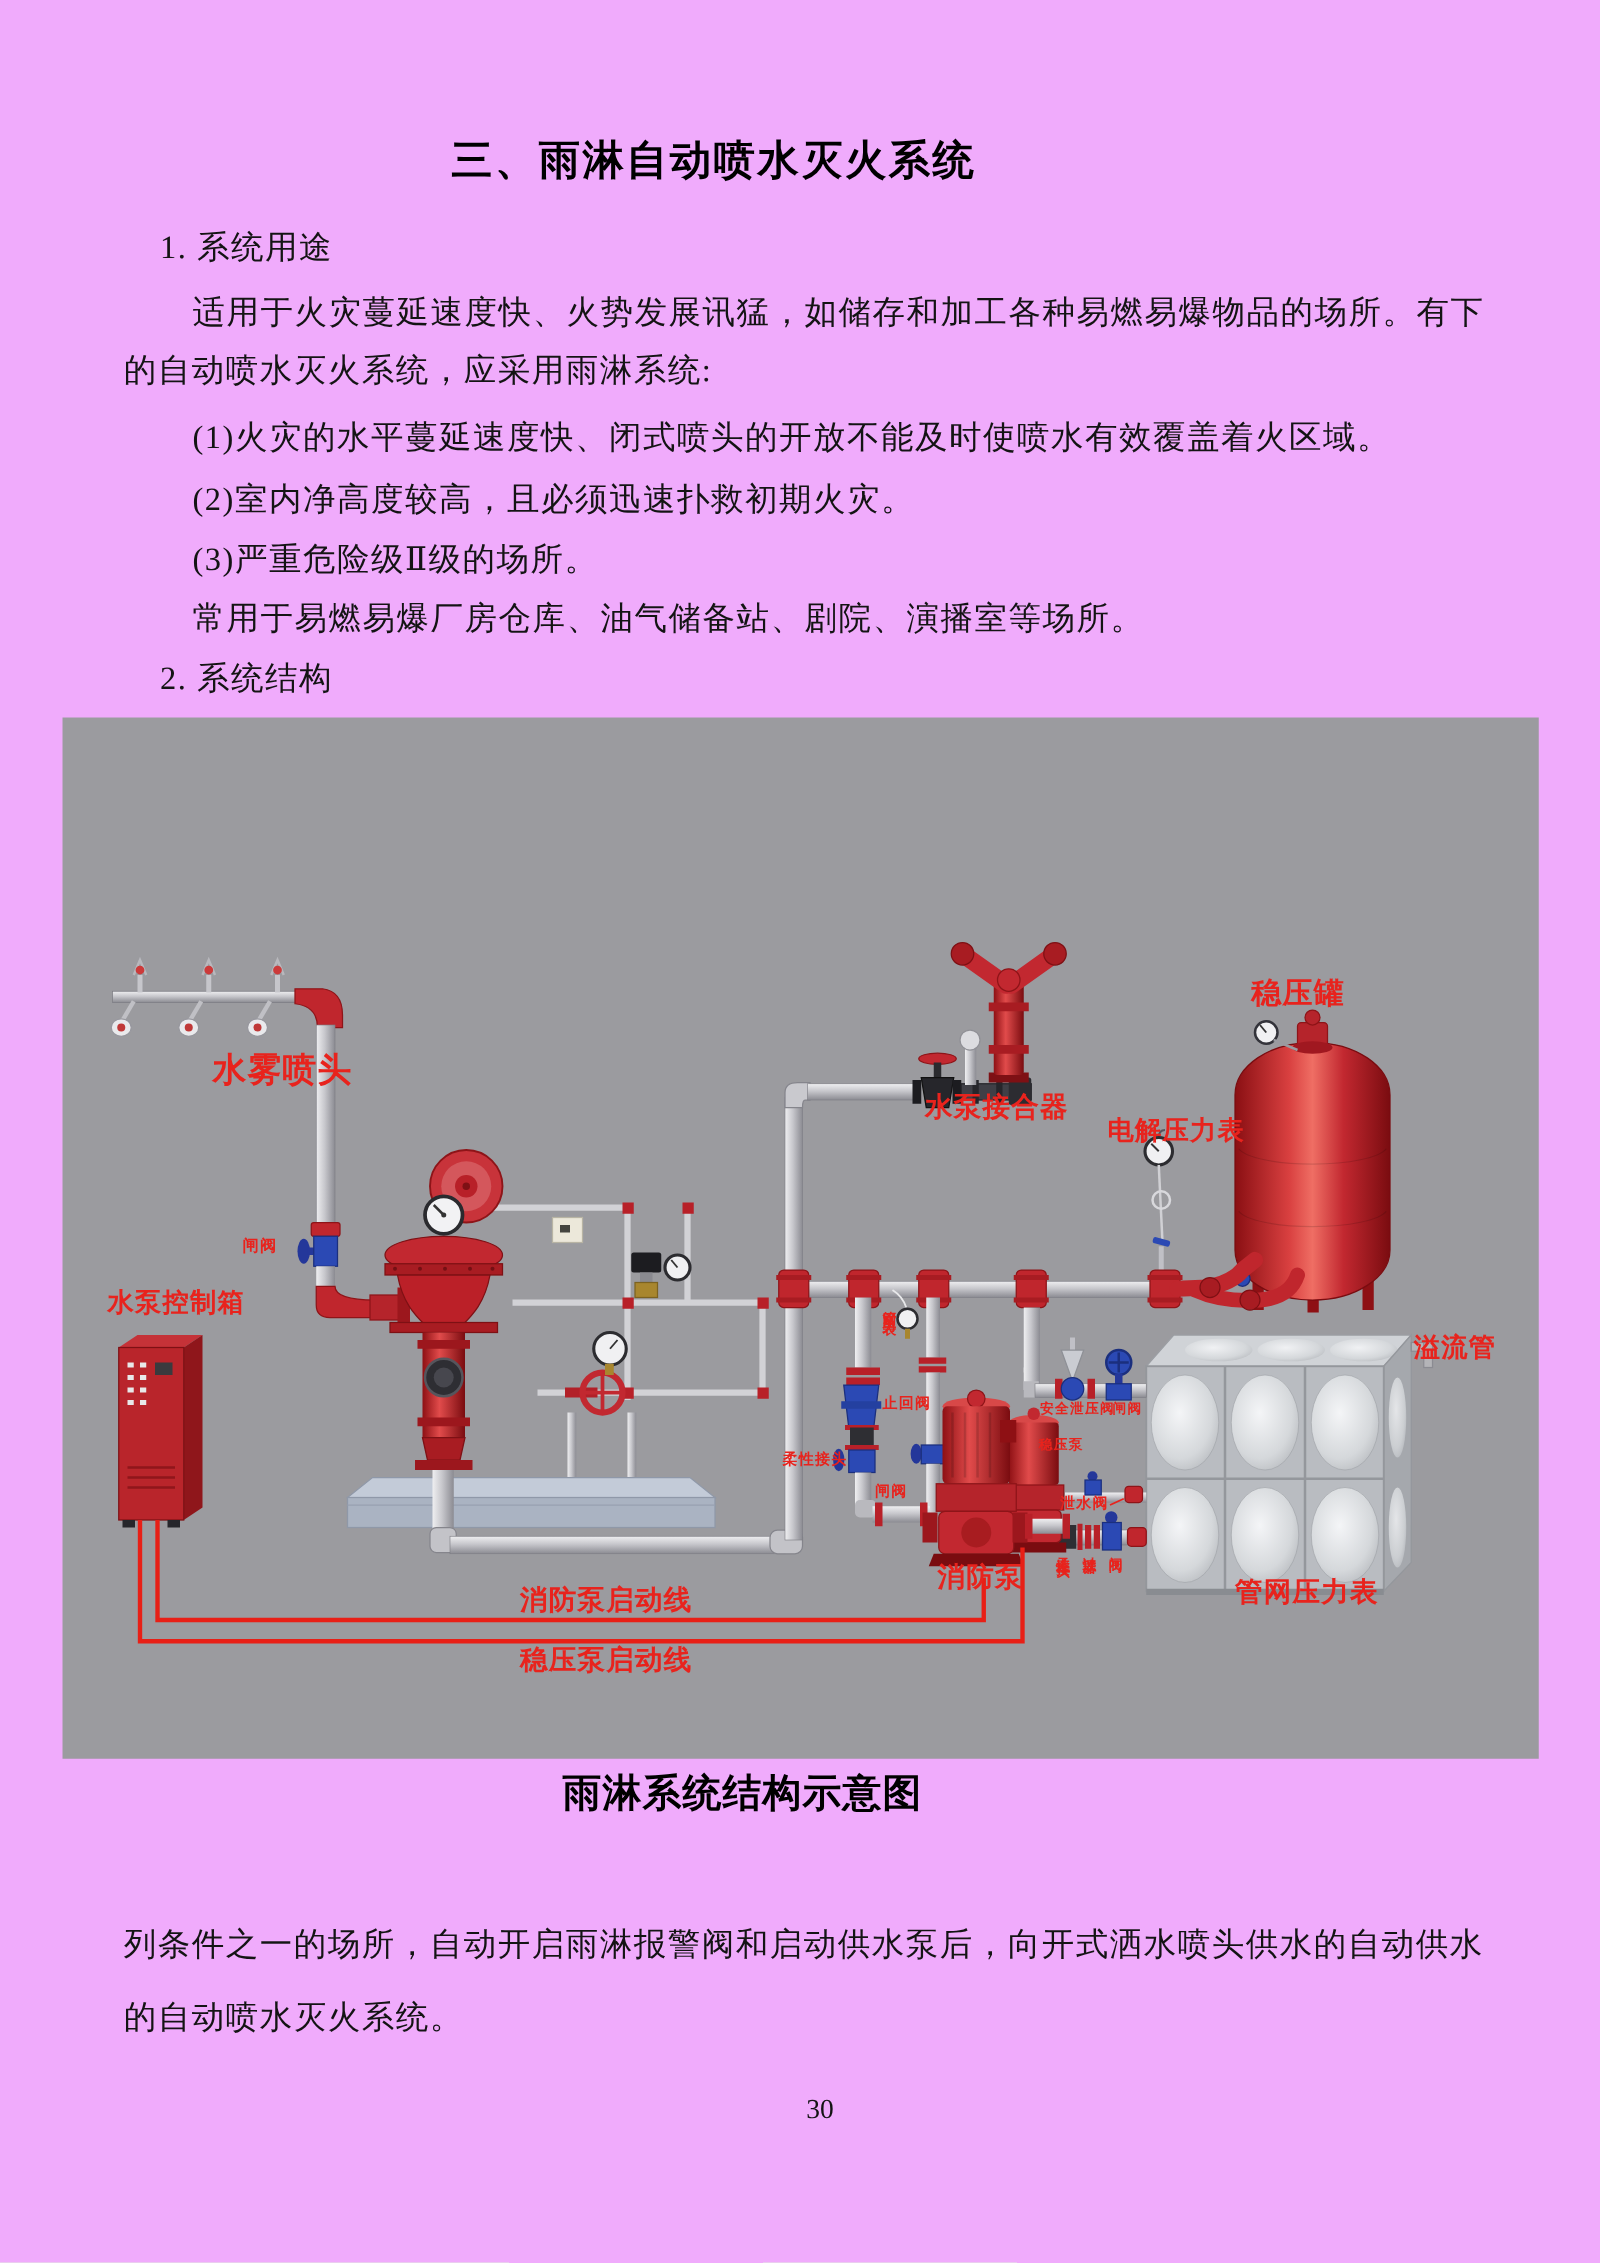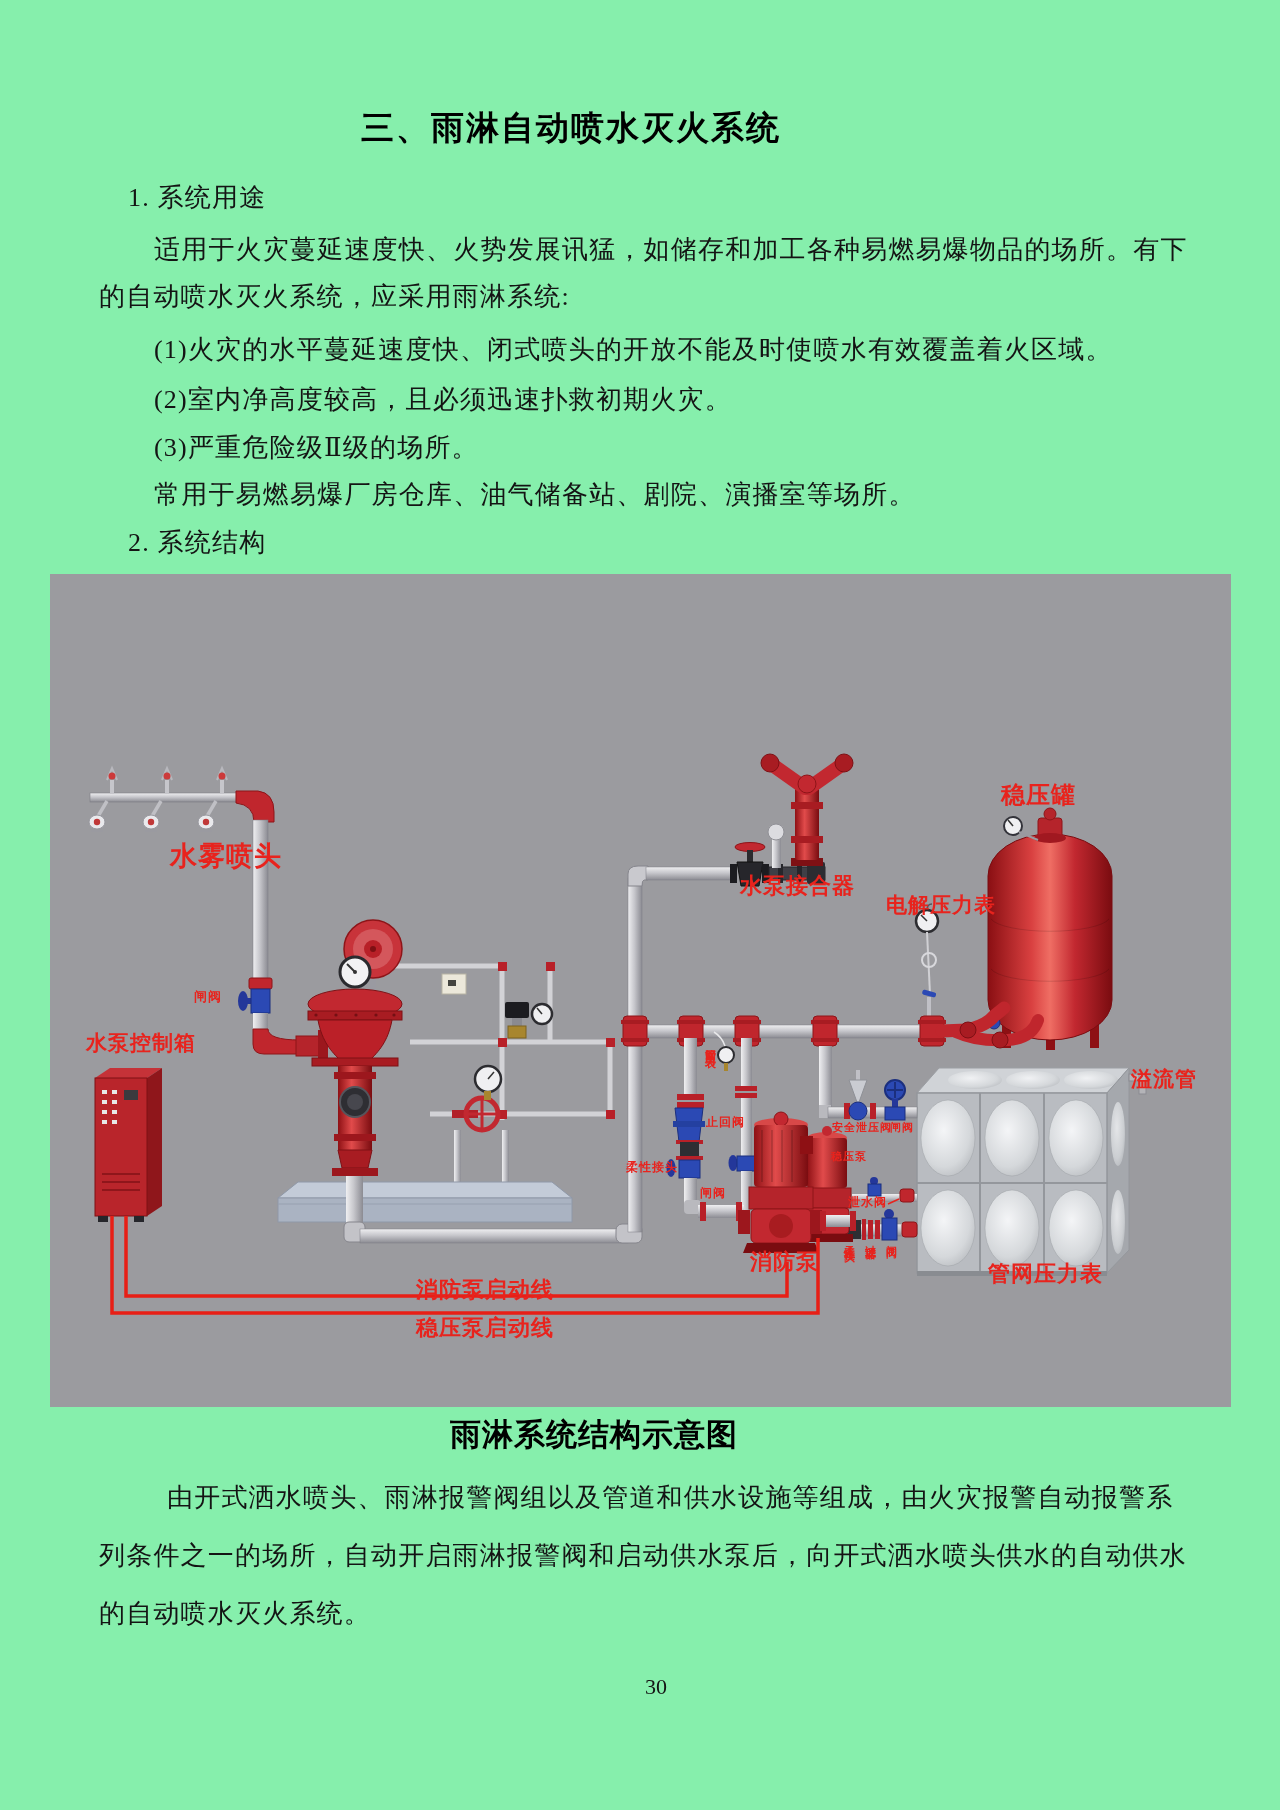--- a/index.html
+++ b/index.html
@@ -1,17 +1,17 @@
 <!DOCTYPE html>
 <html style="--label-red: #e8231d; --line-red: #e81f16; --diagram-bg: #9b9b9f;"><head>
 <meta charset="utf-8">
 <style>
   html,body { margin:0; padding:0; background:#e8e8e8; }
   .page {
-    position:relative; width:1280px; height:1810px; background:#86efac;
+    position:relative; width:1280px; height:1810px; background:#f0abfc;
     font-family:"Liberation Serif","DejaVu Serif",serif; color:#141414; overflow:hidden;
   }
   .tline { position:absolute; white-space:nowrap; }
   .body-text { font-size:26px; letter-spacing:1.2px; line-height:1.1; }
   .doc-title {
     left:0; top:106px; width:1142px; text-align:center;
     font-family:"Liberation Sans","DejaVu Sans",sans-serif; font-weight:bold;
     font-size:33px; letter-spacing:2px; color:#000;
   }
   .fig-caption {
@@ -491,23 +491,22 @@
         <div class="dlabel" style="left: 650px; top: 613px; font-size: 12px;">闸阀</div>
         <div class="dlabel" style="left: 700px; top: 676px; font-size: 22px;">消防泵</div>
         <div class="dlabel" style="left: 781px; top: 577px; font-size: 11px;">稳压泵</div>
         <div class="dlabel" style="left: 782px; top: 548px; font-size: 11px;">安全泄压阀</div>
         <div class="dlabel" style="left: 840px; top: 548px; font-size: 11px;">闸阀</div>
         <div class="dlabel" style="left: 798px; top: 622px; font-size: 12px;">泄水阀</div>
         <div class="dlabel vert" style="left: 793px; top: 662px; font-size: 11px;">柔性接头</div>
         <div class="dlabel vert" style="left: 814px; top: 662px; font-size: 11px;">过滤器</div>
         <div class="dlabel vert" style="left: 835px; top: 662px; font-size: 11px;">闸阀</div>
         <div class="dlabel" style="left: 938px; top: 688px; font-size: 22px;">管网压力表</div>
-        <div class="dlabel" style="left: 366px; top: 694px; font-size: 22px; margin-top: 10px;">消防泵启动线</div>
+        <div class="dlabel" style="left: 366px; top: 694px; font-size: 22px;">消防泵启动线</div>
         <div class="dlabel" style="left: 366px; top: 742px; font-size: 22px;">稳压泵启动线</div>
       </div>
   </div>
 
   <div class="tline fig-caption">雨淋系统结构示意图</div>
-  <div class="tline body-text" style="left:167px;top:1484px">由开式洒水喷头、雨淋报警阀组以及管道和供水设施等组成，由火灾报警自动报警系</div>
   <div class="tline body-text" style="left:99px;top:1542px">列条件之一的场所，自动开启雨淋报警阀和启动供水泵后，向开式洒水喷头供水的自动供水</div>
   <div class="tline body-text" style="left:99px;top:1600px">的自动喷水灭火系统。</div>
   <div class="tline page-num">30</div>
 </div>
 
 </body></html>

